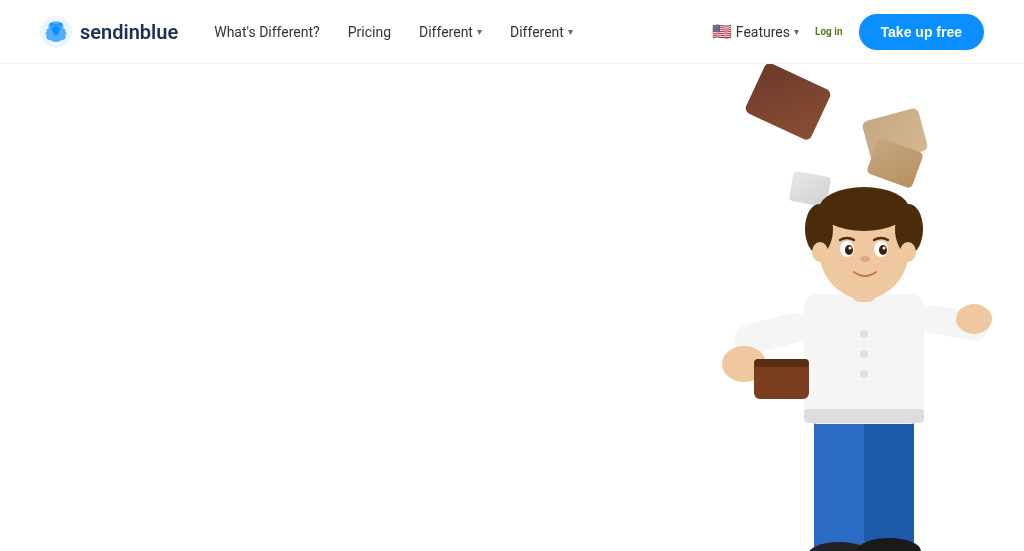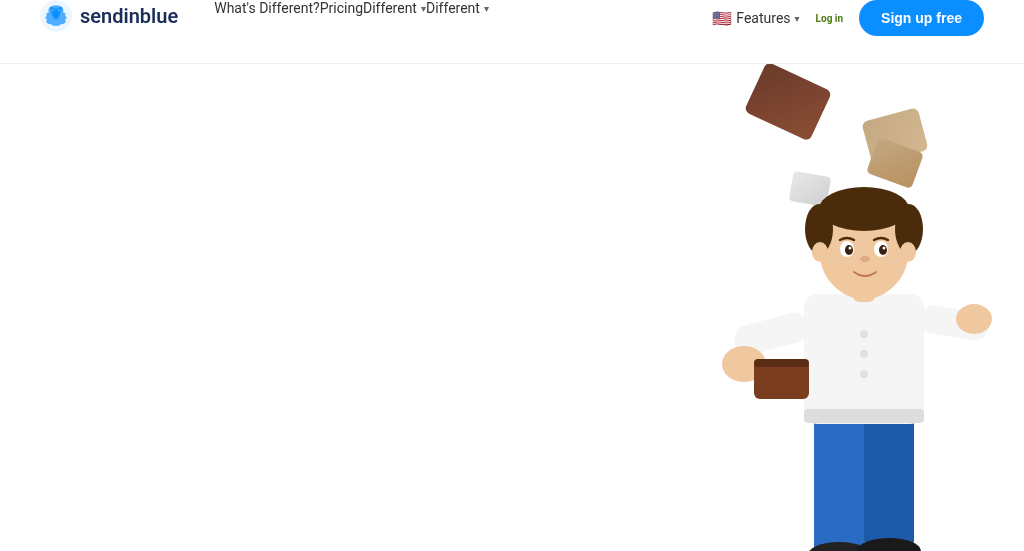--- a/index.html
+++ b/index.html
@@ -8,21 +8,21 @@
       background: #ffffff;
       width: 1024px;
       height: 551px;
       overflow: hidden;
       position: relative;
     }
 
     
     nav {
       display: flex;
-      align-items: flex-start;
+      align-items: center;
       padding: 0 40px;
       height: 64px;
       background: #fff;
       border-bottom: 1px solid #f0f0f0;
       position: relative;
       z-index: 10;
     }
     .nav-logo {
       display: flex;
       align-items: center;
@@ -35,20 +35,21 @@
       height: 32px;
     }
     .logo-text {
       font-size: 20px;
       font-weight: 600;
       color: #1a2e5a;
     }
     .nav-links {
       display: flex;
       align-items: center;
+      gap: 28px;
       flex: 1;
     }
     .nav-link {
       font-size: 14px;
       color: #333;
       text-decoration: none;
       cursor: pointer;
       display: flex;
       align-items: center;
       gap: 4px;
@@ -224,21 +225,21 @@
     </a>
   </div>
 
   <div class="nav-right">
     <div class="lang-selector">
       <span class="flag">🇺🇸</span>
       <span>Features</span>
       <span class="lang-arrow">▾</span>
     </div>
     <a class="login-link" href="#">Log in</a>
-    <button class="signup-btn">Sign up free</button>
+    <button class="signup-btn">Take up free</button>
   </div>
 </nav>
 
 <section class="hero">
 
   <div class="hero-illustration">
 
     <div class="floating-obj obj1"></div>
     <div class="floating-obj obj2"></div>
     <div class="floating-obj obj3"></div>

